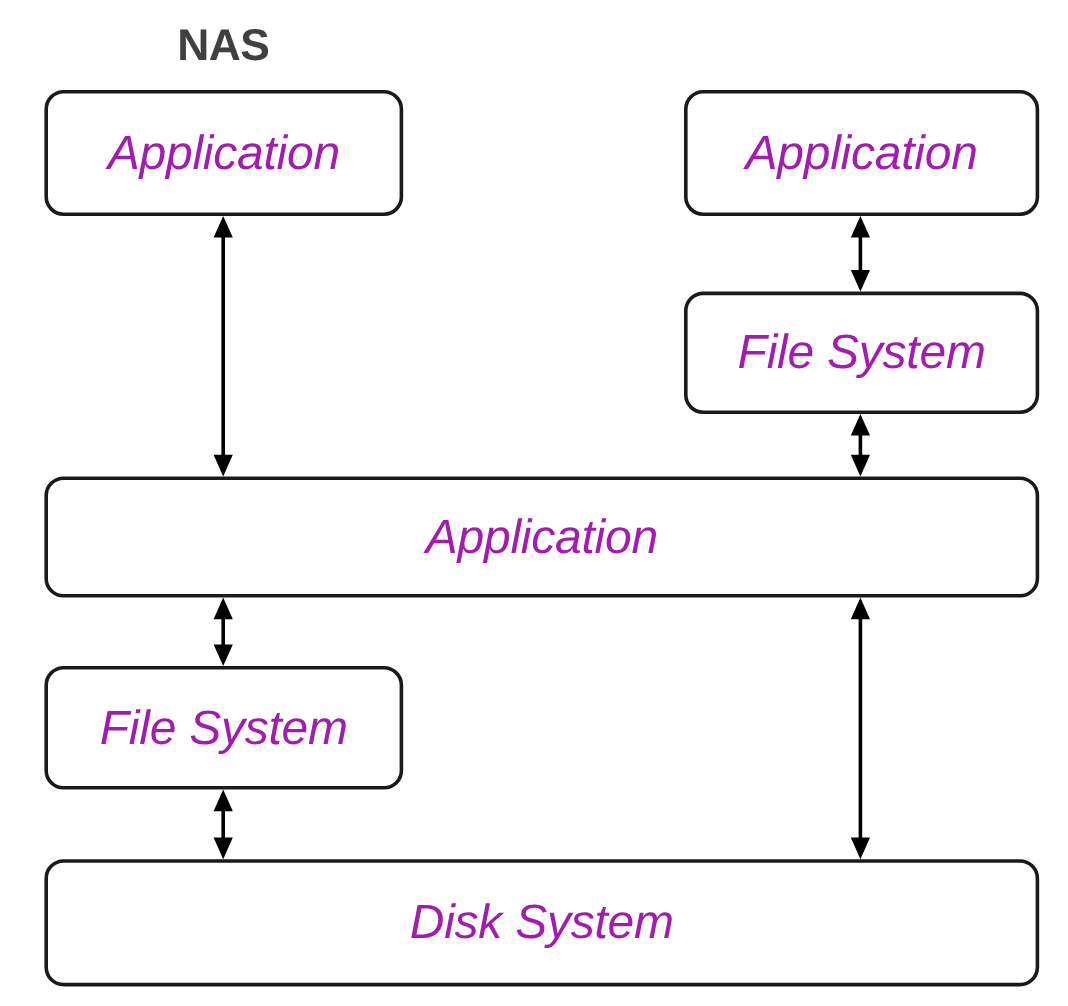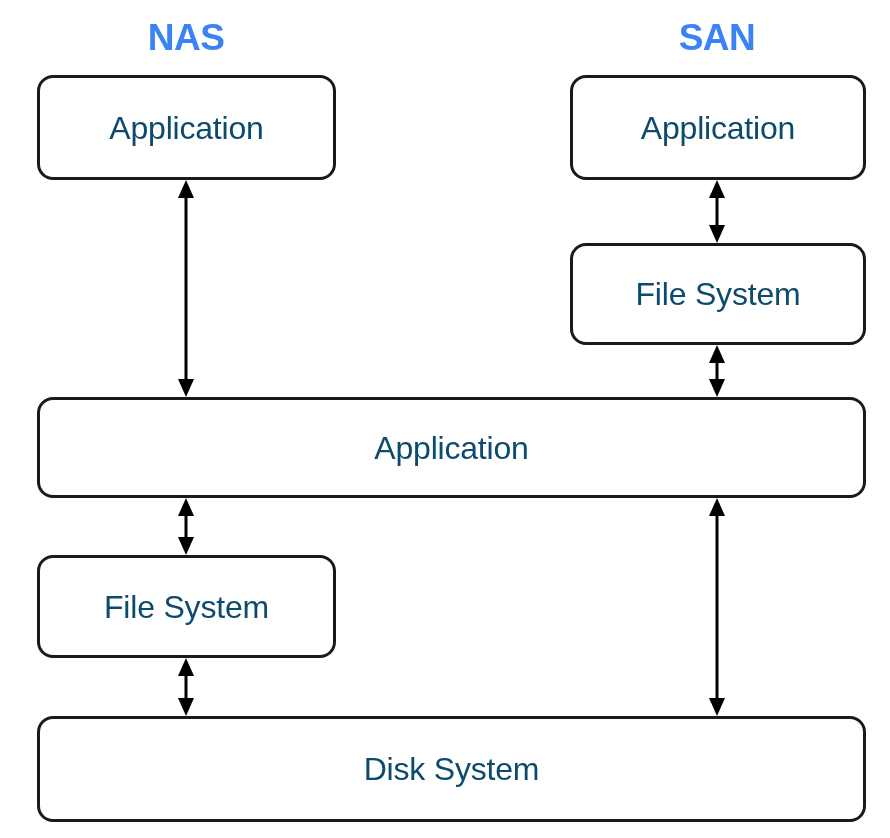--- a/index.html
+++ b/index.html
@@ -16,60 +16,60 @@
     position: relative;
     width: 890px;
     height: 838px;
     background: #ffffff;
     overflow: hidden;
   }
   .col-label {
     position: absolute;
     font-size: 37px;
     font-weight: bold;
-    color: #3b82f6;
+    color: #404040;
     text-align: center;
     line-height: 1;
     white-space: nowrap;
     letter-spacing: -0.5px;
   }
   .node {
     position: absolute;
     box-sizing: border-box;
     background: #ffffff;
     border: 3px solid #1a1a1a;
     border-radius: 16px;
     display: flex;
     align-items: center;
     justify-content: center;
   }
   .node-label {
-    font-size: 32px;
+    font-size: 40px;
     font-weight: normal;
-    color: #0c4a6e;
+    color: #a21caf;
     line-height: 1;
     white-space: nowrap;
     letter-spacing: -0.2px;
+    font-style: italic;
   }
   .connector {
     position: absolute;
   }
   .connector svg {
     display: block;
     overflow: visible;
   }
 </style>
 </head>
 <body>
 
 <div id="diagram">
 
   <div class="col-label" style="left:86px; top:19px; width:200px;">NAS</div>
 
-  <div class="col-label" style="left:617px; top:19px; width:200px;">SAN</div>
 
   <div class="connector" style="left:176px; top:180px;">
     <svg width="20" height="217" viewBox="0 0 20 217">
       <line x1="10" y1="14" x2="10" y2="203" stroke="#000000" stroke-width="3"></line>
       <polygon points="10,0 18,18 2,18" fill="#000000"></polygon>
       <polygon points="10,217 18,199 2,199" fill="#000000"></polygon>
     </svg>
   </div>
 
   <div class="connector" style="left:707px; top:180px;">

